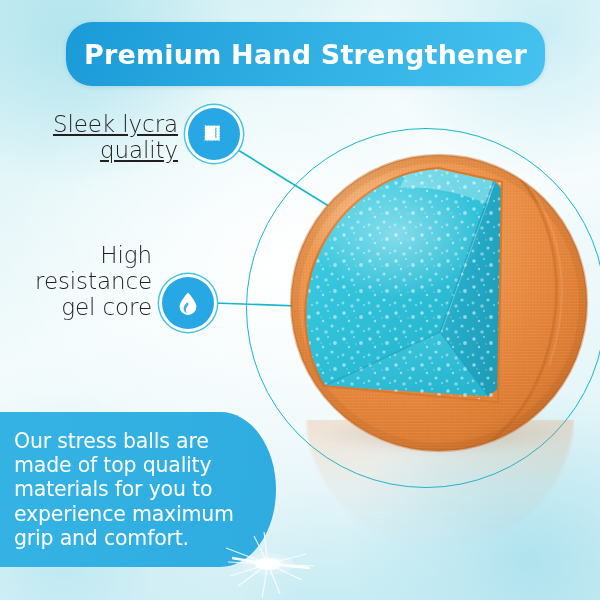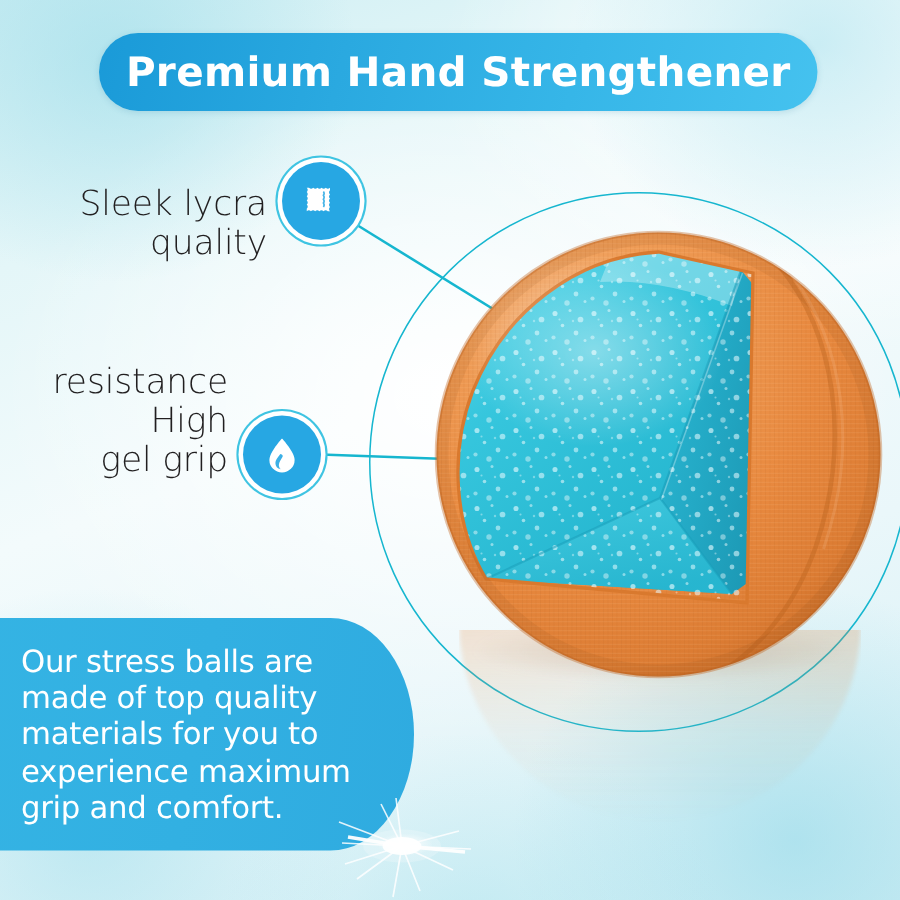--- a/index.html
+++ b/index.html
@@ -29,21 +29,21 @@
   .tint-bl { left:-120px; bottom:-120px; width:360px; height:330px;
     background:radial-gradient(ellipse at 50% 50%, rgba(148,218,233,.5) 0%, rgba(148,218,233,0) 70%); }
   .tint-br { right:-120px; bottom:-130px; width:380px; height:340px;
     background:radial-gradient(ellipse at 50% 50%, rgba(145,216,232,.58) 0%, rgba(145,216,232,0) 70%); }
   .tint-bc { left:150px; bottom:-150px; width:330px; height:260px;
     background:radial-gradient(ellipse at 50% 50%, rgba(160,224,236,.42) 0%, rgba(160,224,236,0) 72%); }
 
   
   #title-banner {
     position:absolute; left:66px; top:22px;
-    width:479px; height:52px;
+    width:479px; height:64px;
     border-radius:26px;
     background:linear-gradient(105deg, #1a9ad8 0%, #2aa9e0 34%, #36b6e8 66%, #45c2ef 100%);
     box-shadow:0 1px 4px rgba(40,120,160,.18);
     display:flex; align-items:center; justify-content:center;
   }
   #title-banner .txt {
     color:#ffffff;
     font-size:27px;
     font-weight:bold;
     letter-spacing:.2px;
@@ -80,21 +80,21 @@
   .callout-label {
     position:absolute;
     text-align:right;
     color:#211f20;
     font-size:23px;
     line-height:1.12;
     font-family:"DejaVu Sans", sans-serif;
     font-weight:300;
     letter-spacing:-.1px;
   }
-  #label-fabric { left:6px; top:124px; width:172px; }
+  #label-fabric { left:6px; top:112px; width:172px;text-decoration:underline; }
   #label-gel    { left:0px;  top:243px; width:152px; }
 
   
   #ball-wrap { position:absolute; left:288px; top:152px; width:302px; height:302px; }
 
   #ball-shadow {
     position:absolute; left:28px; top:262px; width:250px; height:40px;
     background:radial-gradient(ellipse at 50% 50%, rgba(150,120,95,.30) 0%, rgba(150,120,95,0) 72%);
     filter:blur(3px);
   }
@@ -183,23 +183,23 @@
                                l-1.5 0 q-1.4-1.2-2.8 0 q-1.4-1.2-2.8 0 q-1.4-1.2-2.8 0 q-1.4-1.2-2.8 0 q-1.4-1.2-2.8 0
                                l0-1.6 q1.3-1.4 0-2.8 q1.3-1.4 0-2.8 q1.3-1.4 0-2.8 q1.3-1.4 0-2.8 q1.3-1.4 0-2.8 Z"></path>
       <path fill="#27a7e3" d="M9.6 9.2 h11.2 v11.2 h-11.2 Z" opacity="0"></path>
       <g stroke="#27a7e3" stroke-width="1.1" opacity=".85" fill="none">
         <path d="M16.6 8.6 q1 1.3 0 2.6 q1 1.3 0 2.6 q1 1.3 0 2.6 q1 1.3 0 2.6"></path>
       </g>
     </svg>
   </div>
 
   <div class="callout-label" id="label-gel">
+    <div>High</div>
     <div>resistance</div>
-    <div>High</div>
-    <div>gel grip</div>
+    <div>gel core</div>
   </div>
   <div class="callout-icon" id="icon-gel">
     <svg width="30" height="30" viewBox="0 0 30 30">
       <path fill="#ffffff" d="M15 4.4 C15 4.4 6.6 13.4 6.6 18.6 A8.4 8.4 0 0 0 23.4 18.6 C23.4 13.4 15 4.4 15 4.4 Z"></path>
       <path fill="#27a7e3" d="M13.9 14.6 c-2.1 2.5 -3.3 4.3 -3.3 6.1 a4.3 4.3 0 0 0 3.6 4.2 c-1.1 -1.1 -1.5 -2.3 -1.2 -3.6 c.3 -1.4 1.4 -3.1 2.3 -4.6 c.5 -.9 .2 -1.6 -1.4 -2.1 Z" opacity=".9"></path>
     </svg>
   </div>
 
   <div id="ball-wrap">
     <div id="ball-shadow"></div>

